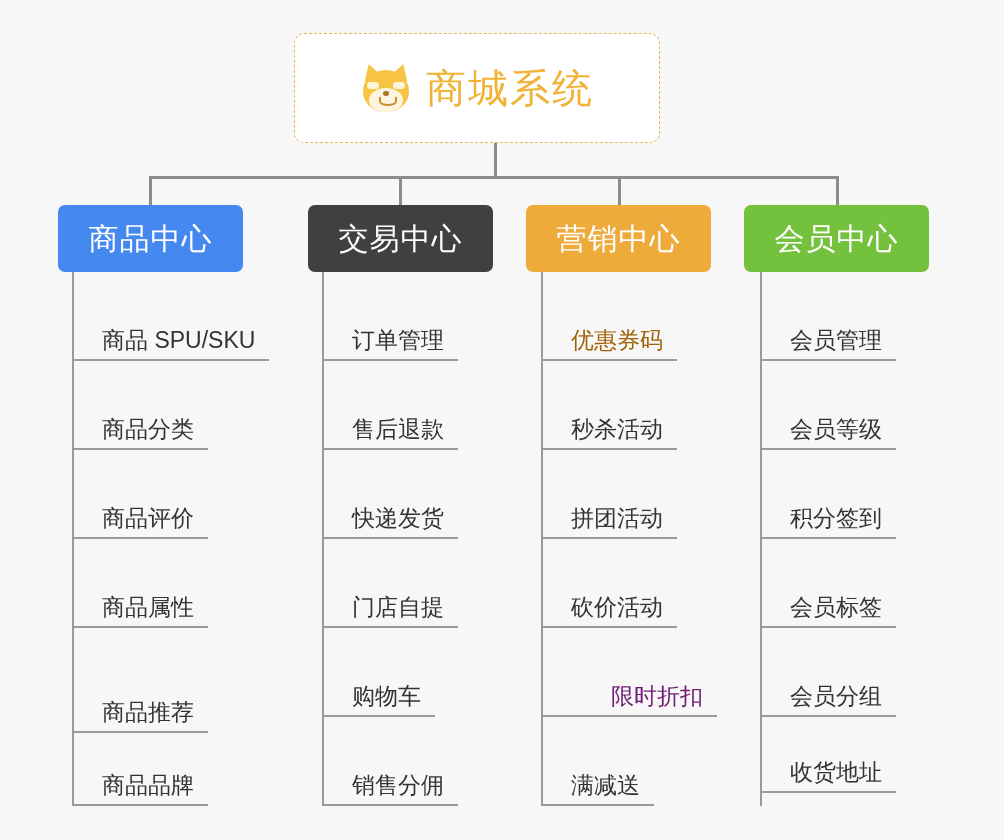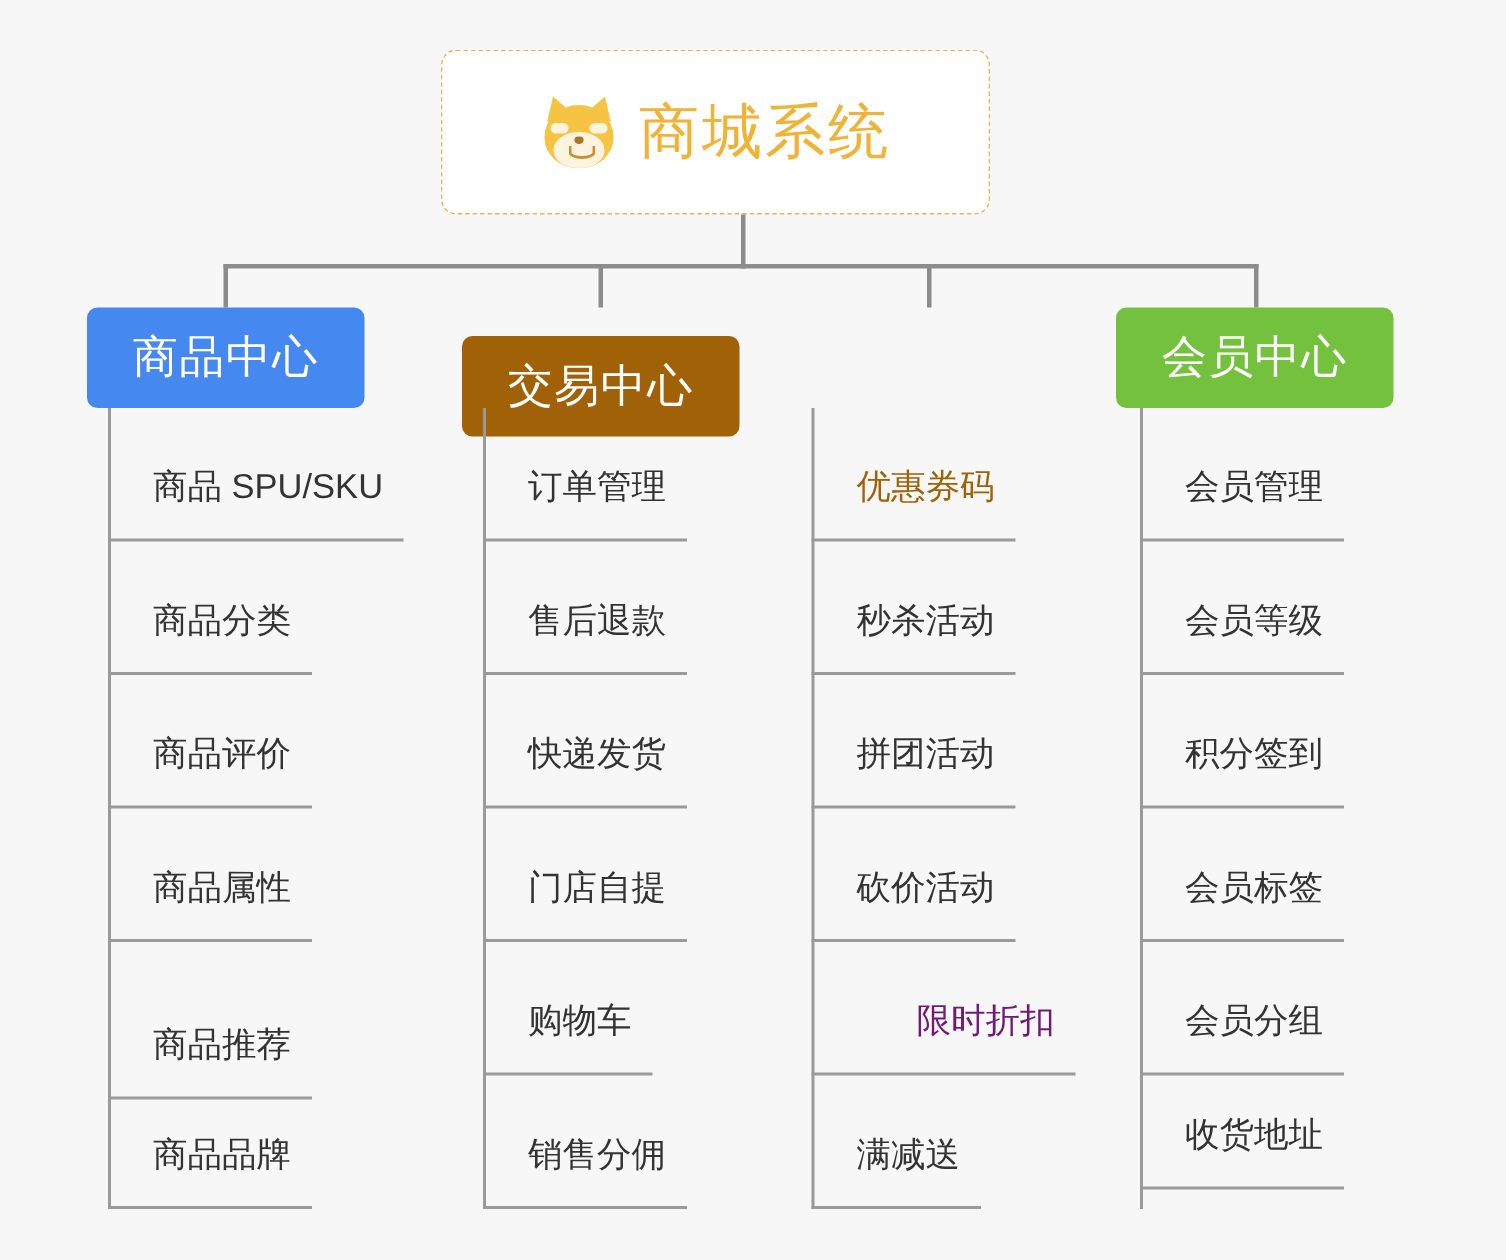--- a/index.html
+++ b/index.html
@@ -145,21 +145,21 @@
     position: absolute;
     left: 0;
     height: 89px;
     box-sizing: border-box;
     display: flex;
     align-items: flex-end;
   }
   .leaf-inner {
     display: inline-block;
     border-bottom: 2px solid #0369a1;
-    padding: 0 14px 22px 30px;
+    padding: 0 14px 6px 30px;
     white-space: nowrap;
   }
   .leaf-label {
     font-size: 23px;
     color: #333333;
     line-height: 1.1;
     white-space: nowrap;
   }
 </style>
 </head>
@@ -184,22 +184,25 @@
   <div class="conn conn-v" style="left: 494px; top: 143px; height: 36px; background: rgb(140, 140, 140);"></div>
   <div class="conn conn-h" style="left: 149px; top: 176px; width: 690px; background: rgb(140, 140, 140);"></div>
   <div class="conn conn-v" style="left: 149px; top: 176px; height: 29px; background: rgb(140, 140, 140);"></div>
   <div class="conn conn-v" style="left: 399px; top: 176px; height: 29px; background: rgb(140, 140, 140);"></div>
   <div class="conn conn-v" style="left: 618px; top: 176px; height: 29px; background: rgb(140, 140, 140);"></div>
   <div class="conn conn-v" style="left: 836px; top: 176px; height: 29px; background: rgb(140, 140, 140);"></div>
 
   <div class="cat-box" style="left: 58px; width: 185px; background: rgb(69, 136, 240);">
     <span class="cat-label">商品中心</span>
   </div>
-  <div class="cat-box" style="left: 308px; width: 185px; background: #a16207; margin-top: 19px;">
+  <div class="cat-box" style="left: 308px; width: 185px; background: #404040;">
     <span class="cat-label">交易中心</span>
+  </div>
+  <div class="cat-box" style="left: 526px; width: 185px; background: rgb(238, 171, 60);">
+    <span class="cat-label">营销中心</span>
   </div>
   <div class="cat-box" style="left: 744px; width: 185px; background: rgb(115, 193, 61);">
     <span class="cat-label">会员中心</span>
   </div>
 
   <div class="leaf-col" style="left:72px;">
     <div class="spine" style="height: 534px; background: rgb(154, 154, 154);"></div>
     <div class="leaf" style="top:0px;">
       <span class="leaf-inner" style="border-bottom-color: rgb(154, 154, 154);"><span class="leaf-label" style="color: rgb(51, 51, 51);">商品 SPU/SKU</span></span>
     </div>

